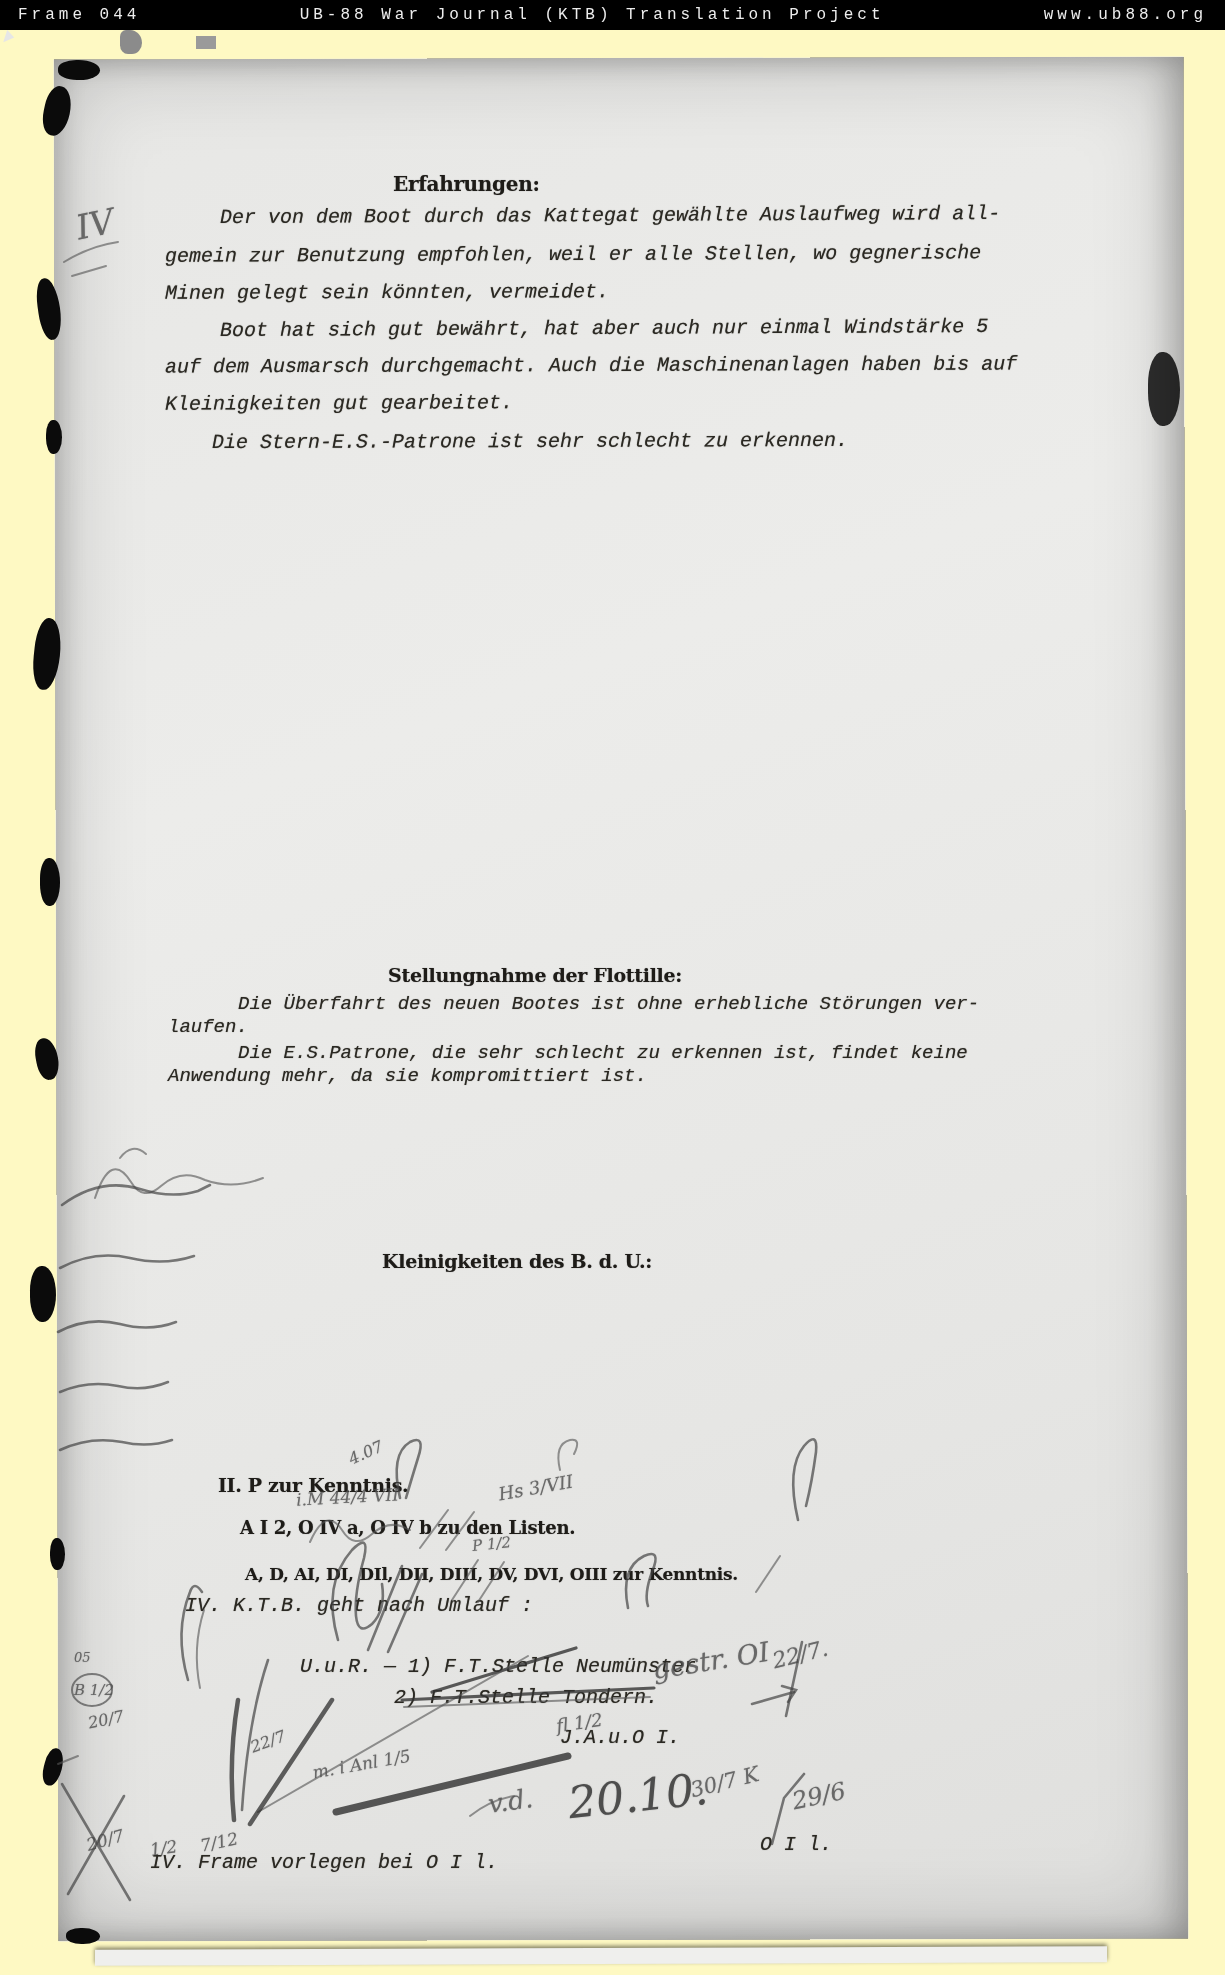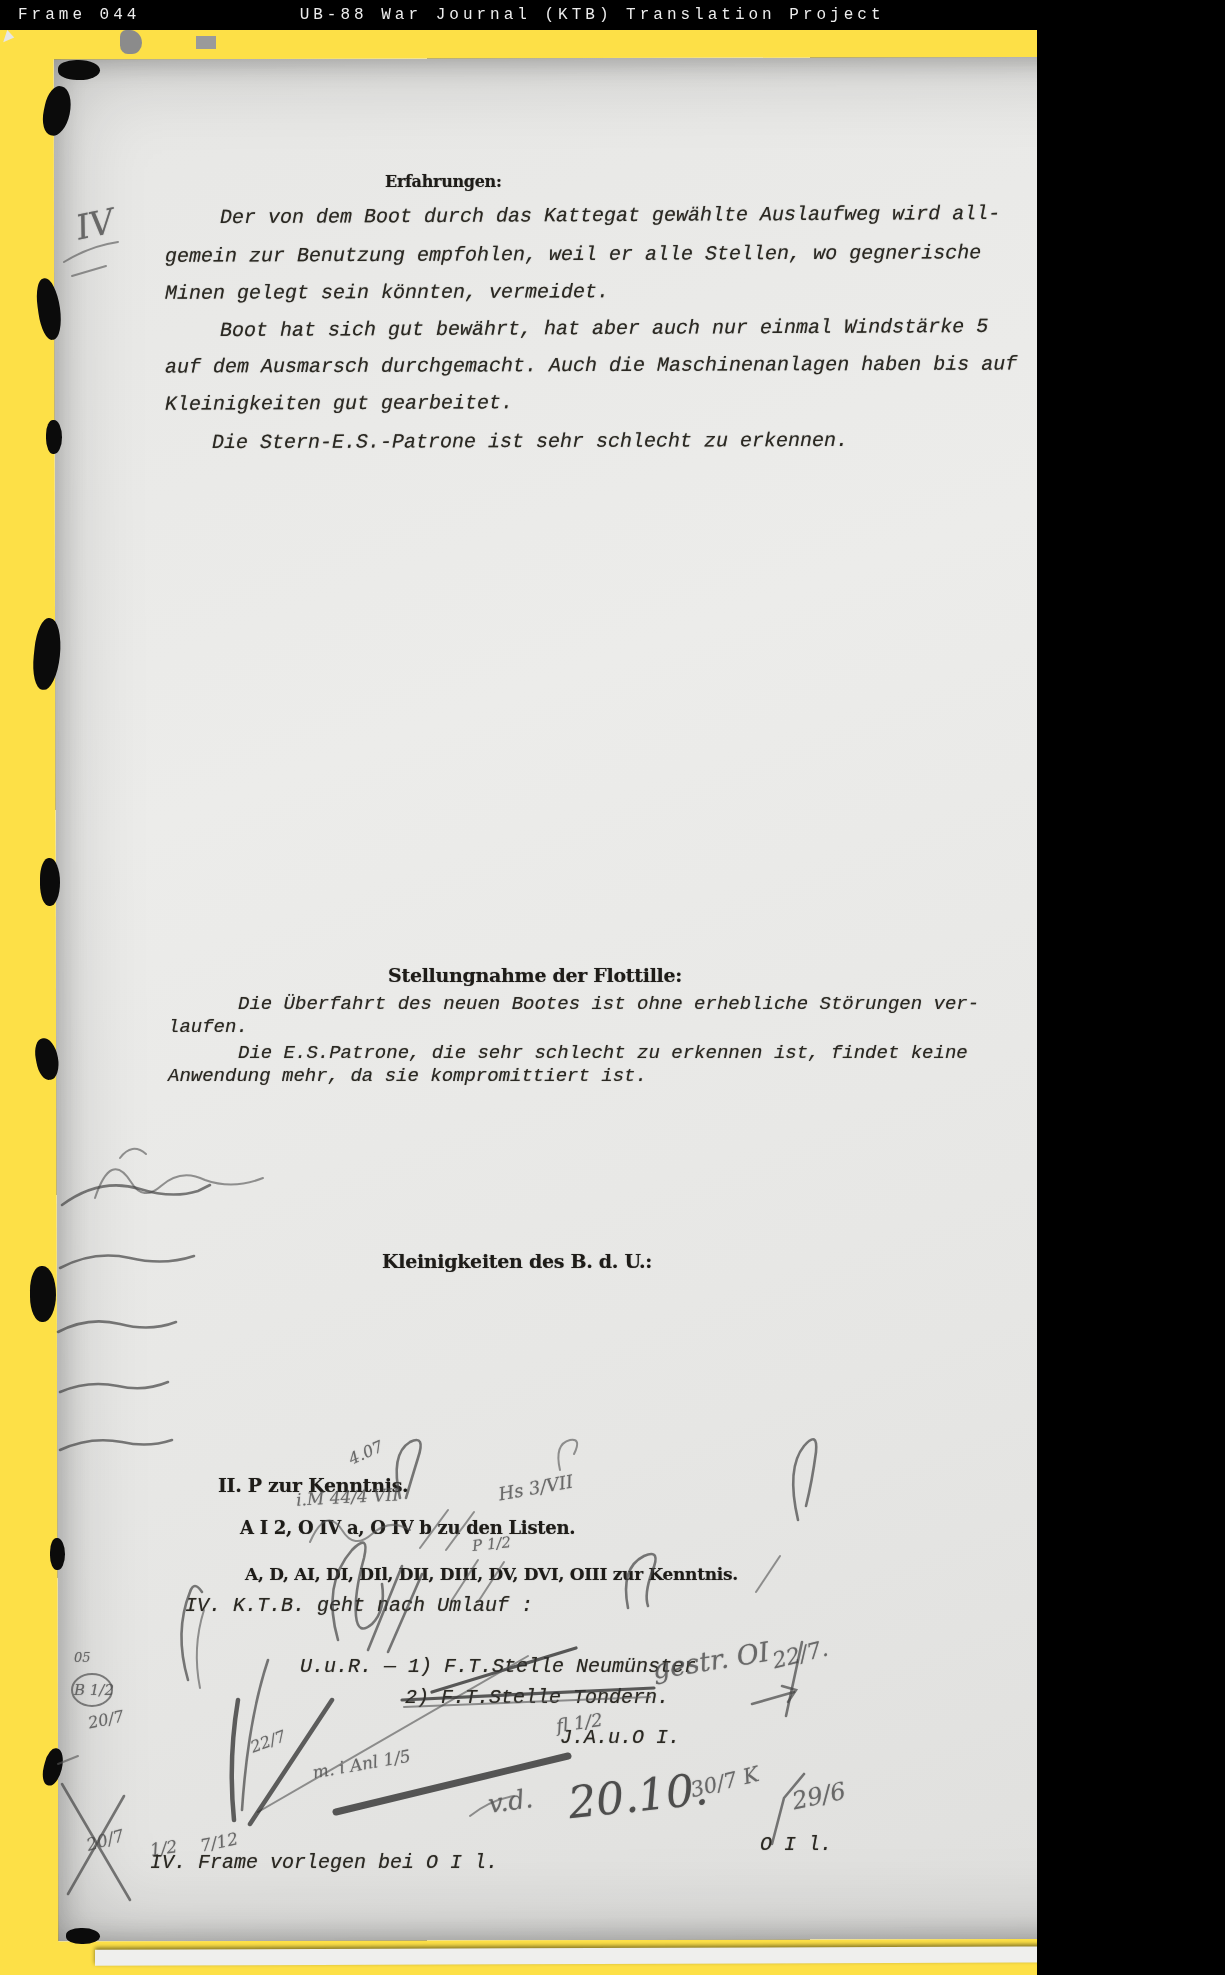--- a/index.html
+++ b/index.html
@@ -1,16 +1,16 @@
 <!DOCTYPE html>
 <html><head>
 <meta charset="utf-8">
 <style>
   html,body{margin:0;padding:0;background:#000;}
-  #stage{position:relative;width:1037px;height:1975px;background:#fde047;overflow:hidden;
+  #stage{position:relative;width:1225px;height:1975px;background:#fef9c3;overflow:hidden;
          font-family:"Liberation Sans",sans-serif;}
   
   #topbar{position:absolute;left:0;top:0;width:1225px;height:30px;background:#000;
           display:flex;align-items:center;justify-content:space-between;
           padding:0 18px;box-sizing:border-box;z-index:30;}
   .bartext{font-family:"Liberation Mono",monospace;font-size:16px;letter-spacing:4px;
            color:#ededed;white-space:pre;}
   
   #paper{position:absolute;left:56px;top:58px;width:1130px;height:1882px;
          background:linear-gradient(160deg,#e7e7e5 0%,#ececea 35%,#e6e6e4 70%,#dfdfdd 100%);
@@ -66,21 +66,21 @@
   <div class="blob" style="left:40px;top:858px;width:20px;height:48px;"></div>
   <div class="blob" style="left:36px;top:1038px;width:22px;height:42px;transform:rotate(-10deg);"></div>
   <div class="blob" style="left:30px;top:1266px;width:26px;height:56px;"></div>
   <div class="blob" style="left:50px;top:1538px;width:15px;height:32px;"></div>
   <div class="blob" style="left:44px;top:1748px;width:18px;height:38px;transform:rotate(14deg);"></div>
   <div class="blob" style="left:1148px;top:352px;width:32px;height:74px;opacity:.85;"></div>
   <div class="blob" style="left:66px;top:1928px;width:34px;height:16px;"></div>
 
   <div id="nextpage"></div>
 
-  <div class="fraktur" style="left:385px;top:172px;font-size:16px;">Erfahrungen:</div>
+  <div class="fraktur" style="left:393px;top:172px;font-size:20px;">Erfahrungen:</div>
   <div class="typed" style="left:220px;top:204px;transform:rotate(-0.3deg);">Der von dem Boot durch das Kattegat gewählte Auslaufweg wird all-</div>
   <div class="typed" style="left:165px;top:243px;transform:rotate(-0.25deg);">gemein zur Benutzung empfohlen, weil er alle Stellen, wo gegnerische</div>
   <div class="typed" style="left:165px;top:281px;transform:rotate(-0.2deg);">Minen gelegt sein könnten, vermeidet.</div>
   <div class="typed" style="left:220px;top:317px;transform:rotate(-0.3deg);">Boot hat sich gut bewährt, hat aber auch nur einmal Windstärke 5</div>
   <div class="typed" style="left:165px;top:354px;transform:rotate(-0.2deg);">auf dem Ausmarsch durchgemacht. Auch die Maschinenanlagen haben bis auf</div>
   <div class="typed" style="left:165px;top:392px;transform:rotate(-0.25deg);">Kleinigkeiten gut gearbeitet.</div>
   <div class="typed" style="left:212px;top:430px;transform:rotate(-0.2deg);">Die Stern-E.S.-Patrone ist sehr schlecht zu erkennen.</div>
 
   <div class="fraktur" style="left:388px;top:964px;font-size:19px;">Stellungnahme der Flottille:</div>
   <div class="typed" style="left:238px;top:993px;font-size:19px;">Die Überfahrt des neuen Bootes ist ohne erhebliche Störungen ver-</div>
@@ -88,21 +88,21 @@
   <div class="typed" style="left:168px;top:1065px;font-size:19px;">Anwendung mehr, da sie kompromittiert ist.</div>
   <div class="typed" style="left:238px;top:1042px;font-size:19px;">Die E.S.Patrone, die sehr schlecht zu erkennen ist, findet keine</div>
 
   <div class="fraktur" style="left:382px;top:1250px;font-size:19px;">Kleinigkeiten des B. d. U.:</div>
 
   <div class="fraktur" style="left:218px;top:1474px;font-size:19px;">II. P zur Kenntnis.</div>
   <div class="fraktur" style="left:240px;top:1517px;font-size:18px;">A I 2, O IV a, O IV b zu den Listen.</div>
   <div class="fraktur" style="left:245px;top:1564px;font-size:17px;">A, D, AI, DI, DIl, DII, DIII, DV, DVI, OIII zur Kenntnis.</div>
   <div class="typed" style="left:185px;top:1594px;">IV. K.T.B. geht nach Umlauf :</div>
   <div class="typed" style="left:300px;top:1655px;">U.u.R. — 1) F.T.Stelle Neumünster</div>
-  <div class="typed" style="left:405px;top:1686px;">2) F.T.Stelle Tondern.</div>
+  <div class="typed" style="left:394px;top:1686px;">2) F.T.Stelle Tondern.</div>
   <div class="typed" style="left:560px;top:1726px;">J.A.u.O I.</div>
   <div class="typed" style="left:760px;top:1793px;margin-top:40px;">O I l.</div>
   <div class="typed" style="left:150px;top:1851px;">IV. Frame vorlegen bei O I l.</div>
 
   <div class="hand" style="left:76px;top:204px;font-size:34px;transform:rotate(-12deg);">IV</div>
   <div class="hand" style="left:348px;top:1443px;font-size:16px;transform:rotate(-24deg);">4.07</div>
   <div class="hand" style="left:296px;top:1487px;font-size:17px;transform:rotate(-3deg);">i.M 44/4 VII</div>
   <div class="hand" style="left:498px;top:1477px;font-size:18px;transform:rotate(-10deg);">Hs 3/VII</div>
   <div class="hand" style="left:472px;top:1535px;font-size:15px;transform:rotate(-6deg);">P 1/2</div>
   <div class="hand" style="left:652px;top:1645px;font-size:27px;transform:rotate(-9deg);">gestr. OI</div>

